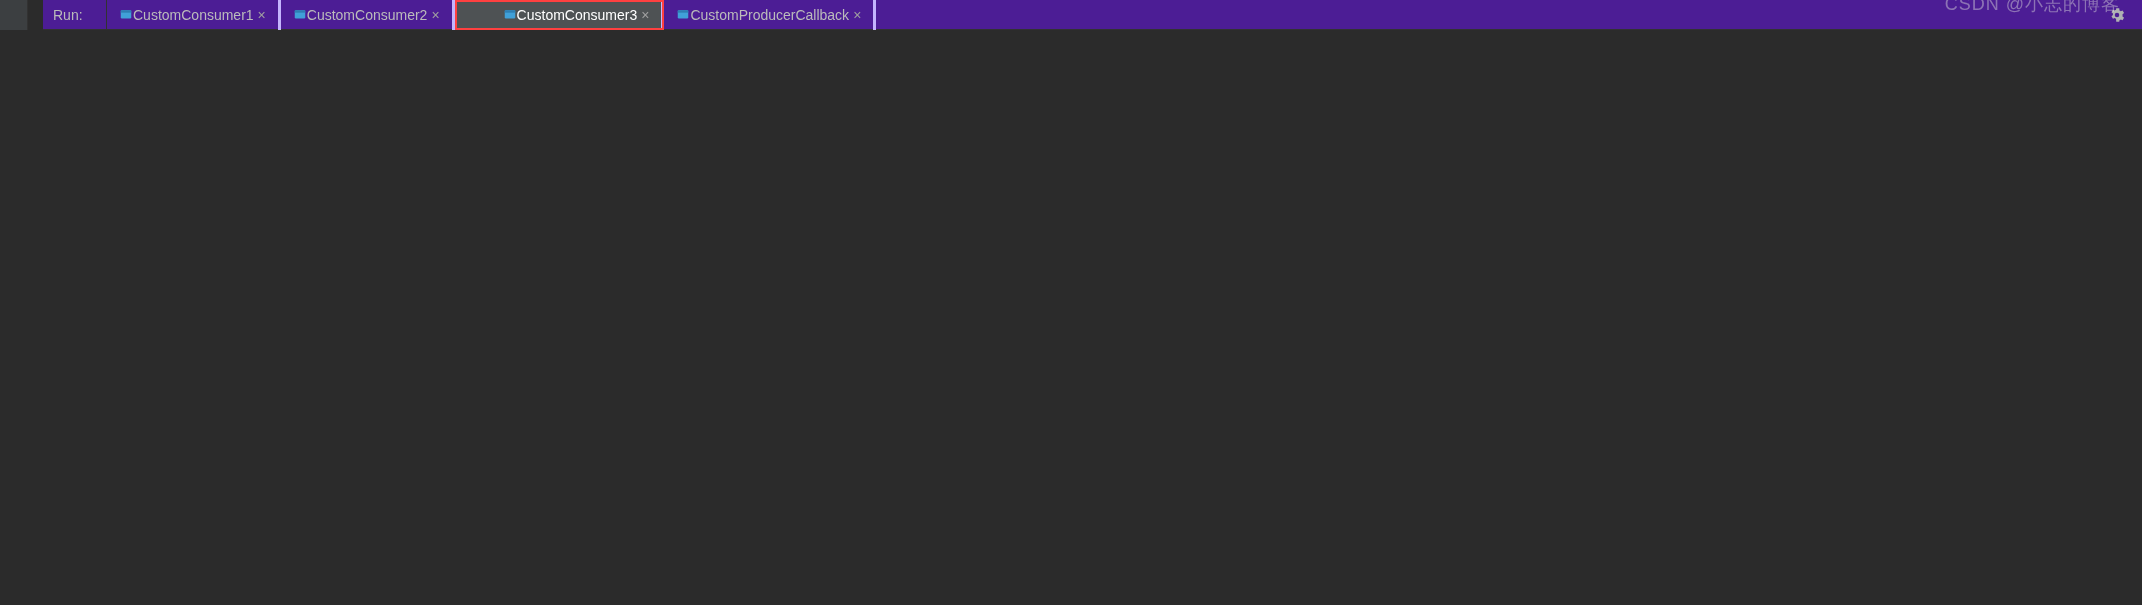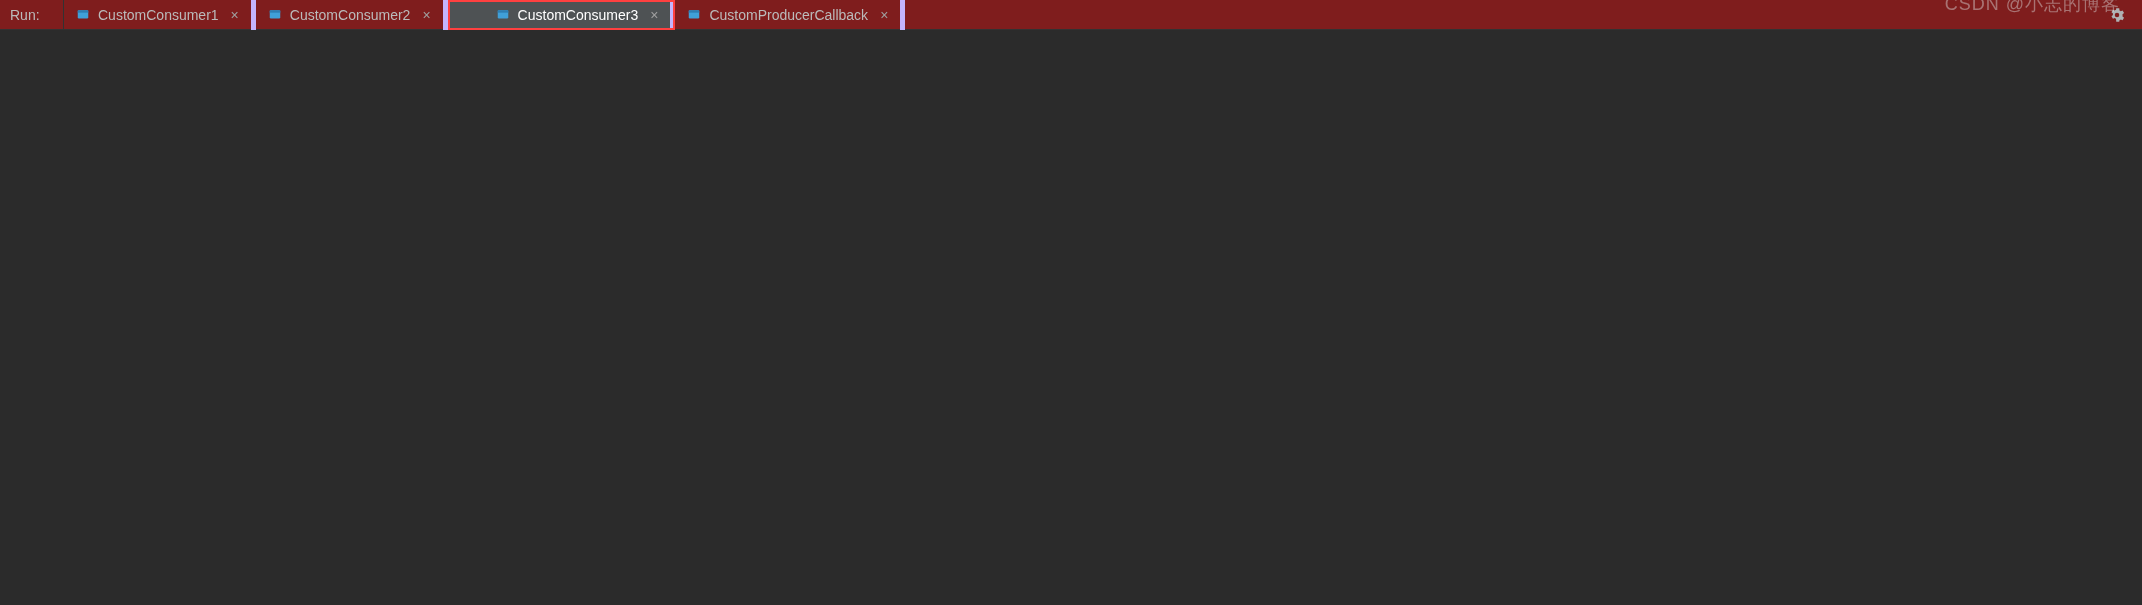--- a/index.html
+++ b/index.html
@@ -22,32 +22,32 @@
   .gutter .ico.green { color:#499c54; }
   
   .gutter2 {
     position:absolute; left:28px; top:30px; width:36px; height:575px;
     background:#3c3f41; border-right:1px solid #323232;
     display:flex; flex-direction:column; align-items:center; padding-top:12px; gap:14px;
   }
   .gutter2 .mini { width:18px; height:18px; color:#afb1b3; }
   
   .bar {
-    height:30px; background:#7f1d1d; border-bottom:1px solid #323232;
-    display:flex; align-items:center; padding-left:0; position:relative;
+    height:30px; background:#4c1d95; border-bottom:1px solid #323232;
+    display:flex; align-items:center; padding-left:0; position:relative;margin-left:43px;
   }
   .runlbl{
     width:64px; height:30px; display:flex; align-items:center; padding-left:10px;
     color:#bbbbbb; font-family:Segoe UI,Arial,sans-serif; font-size:14px;
     border-right:1px solid #323232;
   }
   .tab {
     display:flex; align-items:center; height:30px; padding:0 12px;
     font-family:Segoe UI,Arial,sans-serif; font-size:14px; color:#bbbbbb;
-    border-right:5px solid #c4b5fd; gap:8px; cursor:pointer;
+    border-right:3px solid #c4b5fd; cursor:pointer;
   }
   .tab.active { background:#4e5254; color:#ffffff;padding-left:48px; }
   .tab .runico{ width:14px; height:14px; }
   .tab .close{ color:#a0a0a0; font-size:14px; margin-left:4px;}
   .tab.boxed { outline:2px solid #ff4040; outline-offset:-2px; }
   .gear{ position:absolute; right:16px; top:6px; color:#afb1b3;}
   
   .console{
     position:absolute; left:64px; top:30px; right:0;
     padding:6px 0 0 20px;

